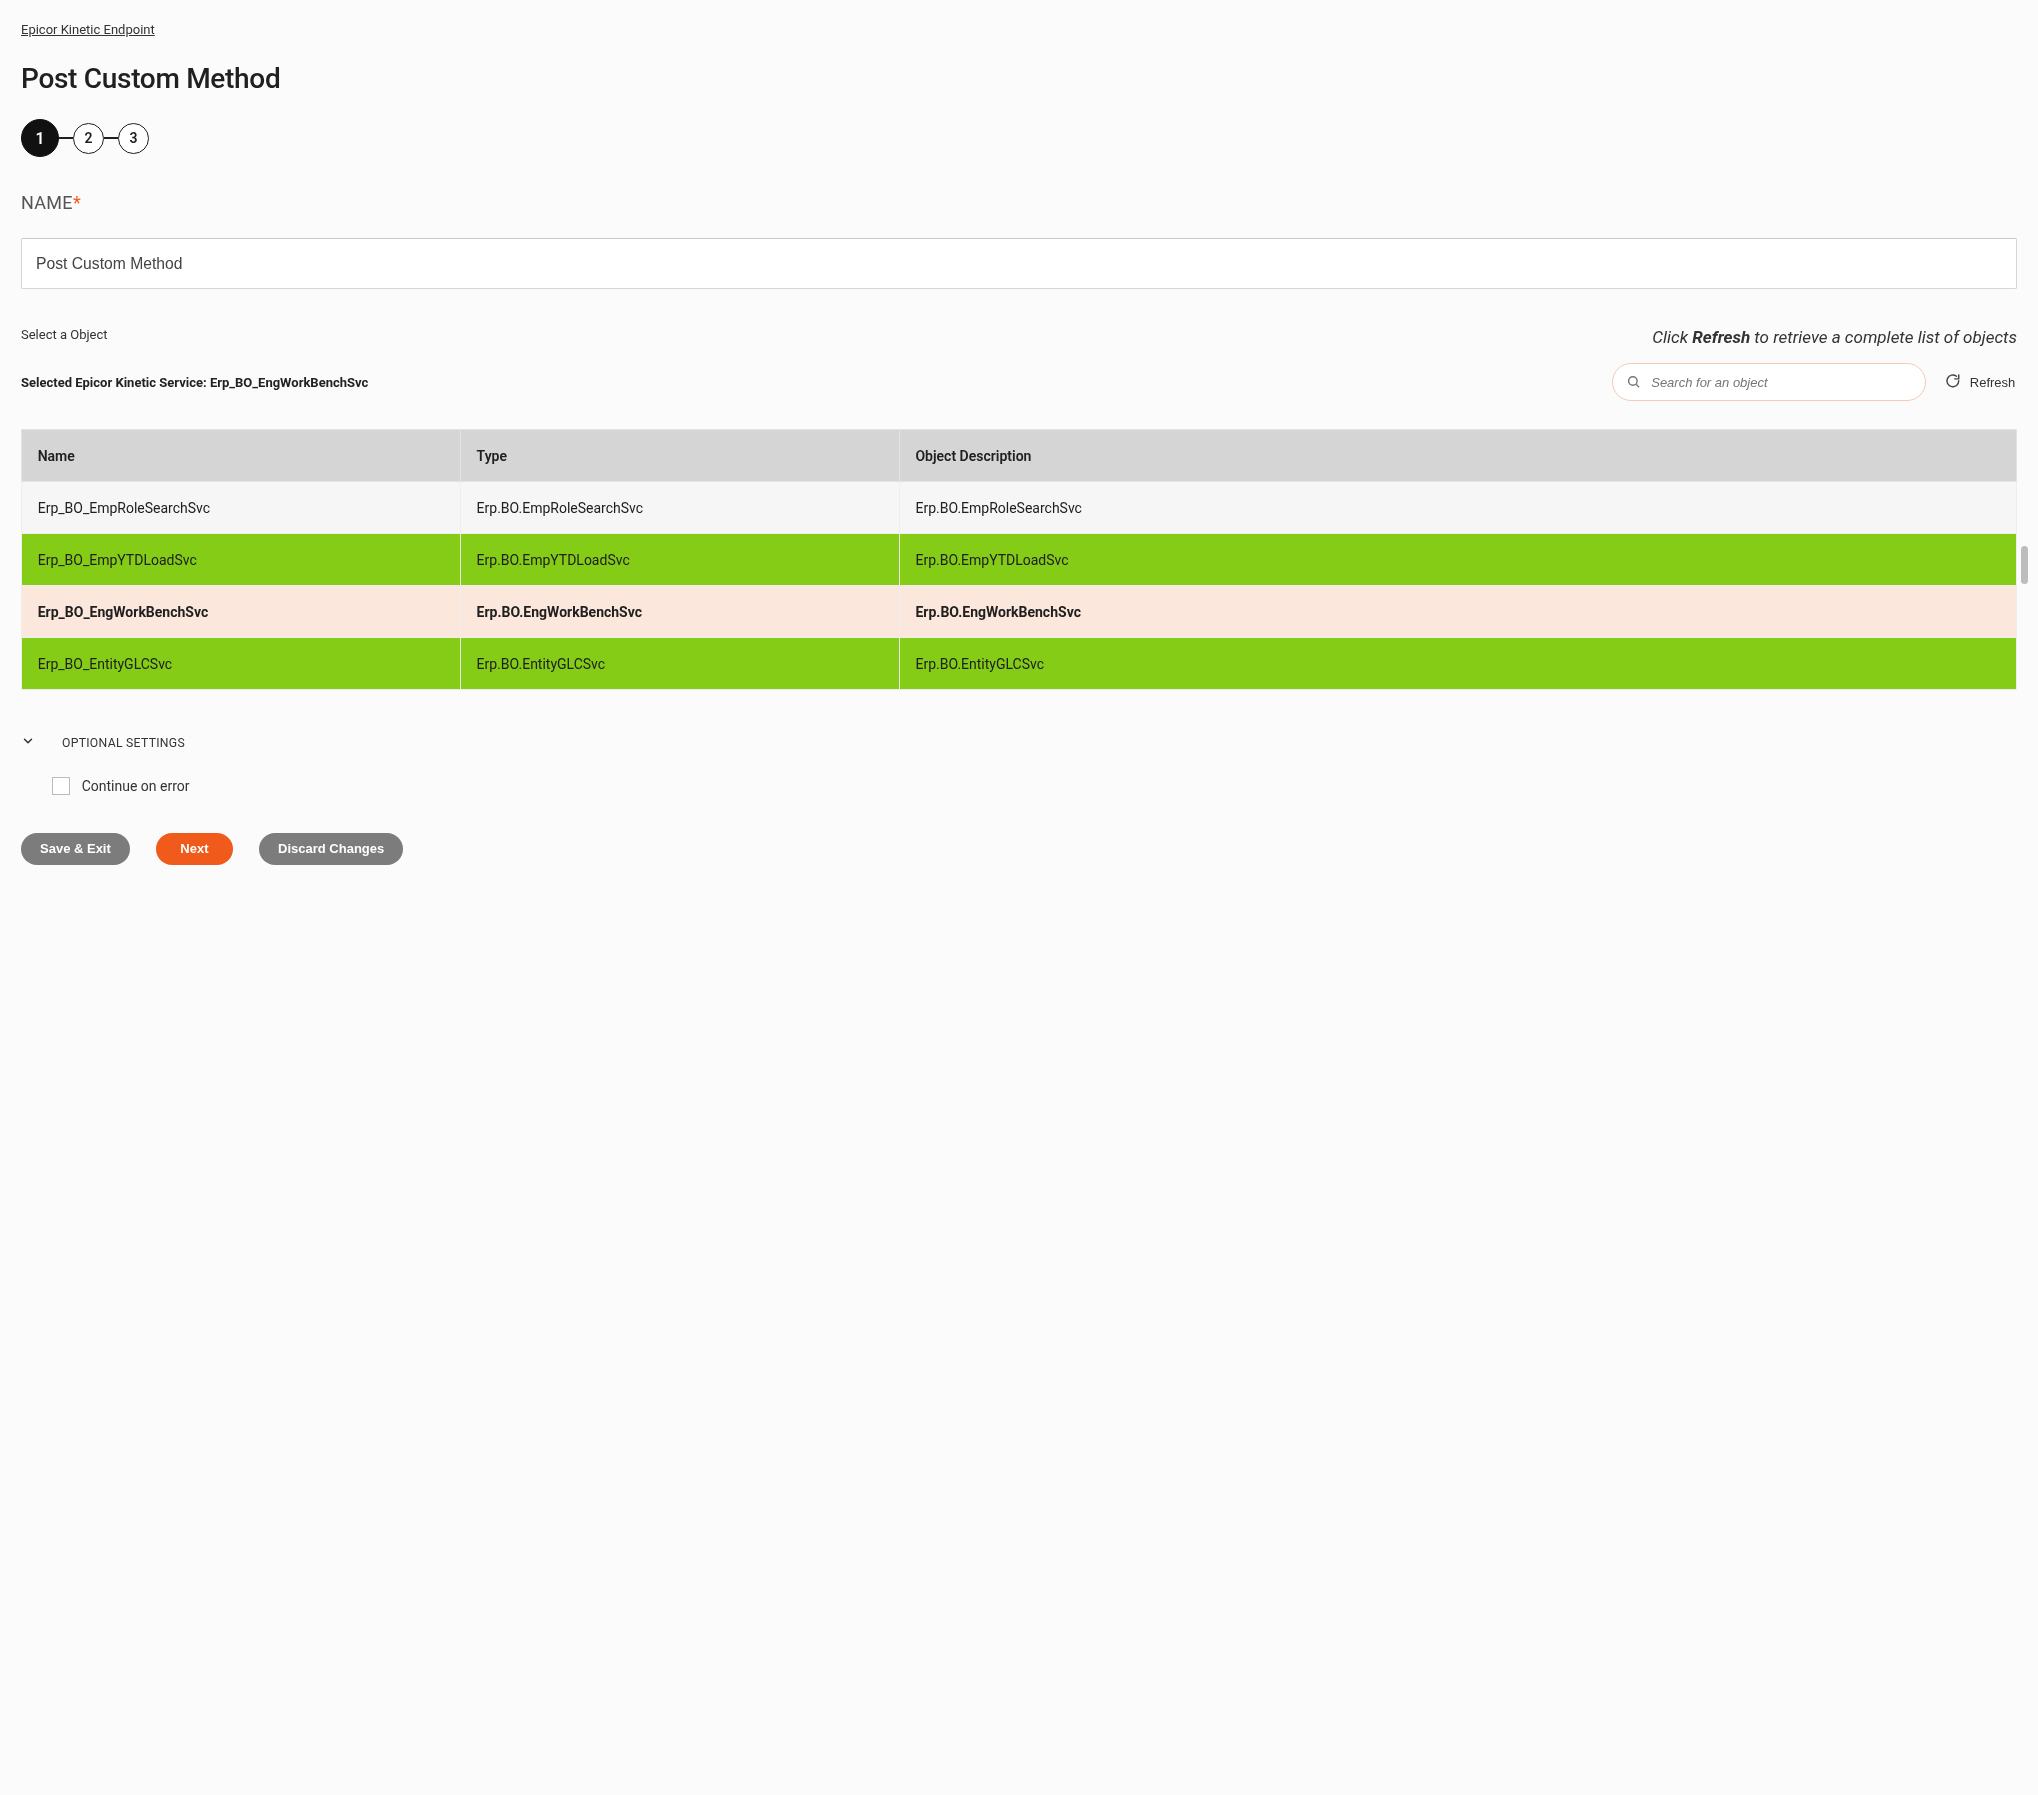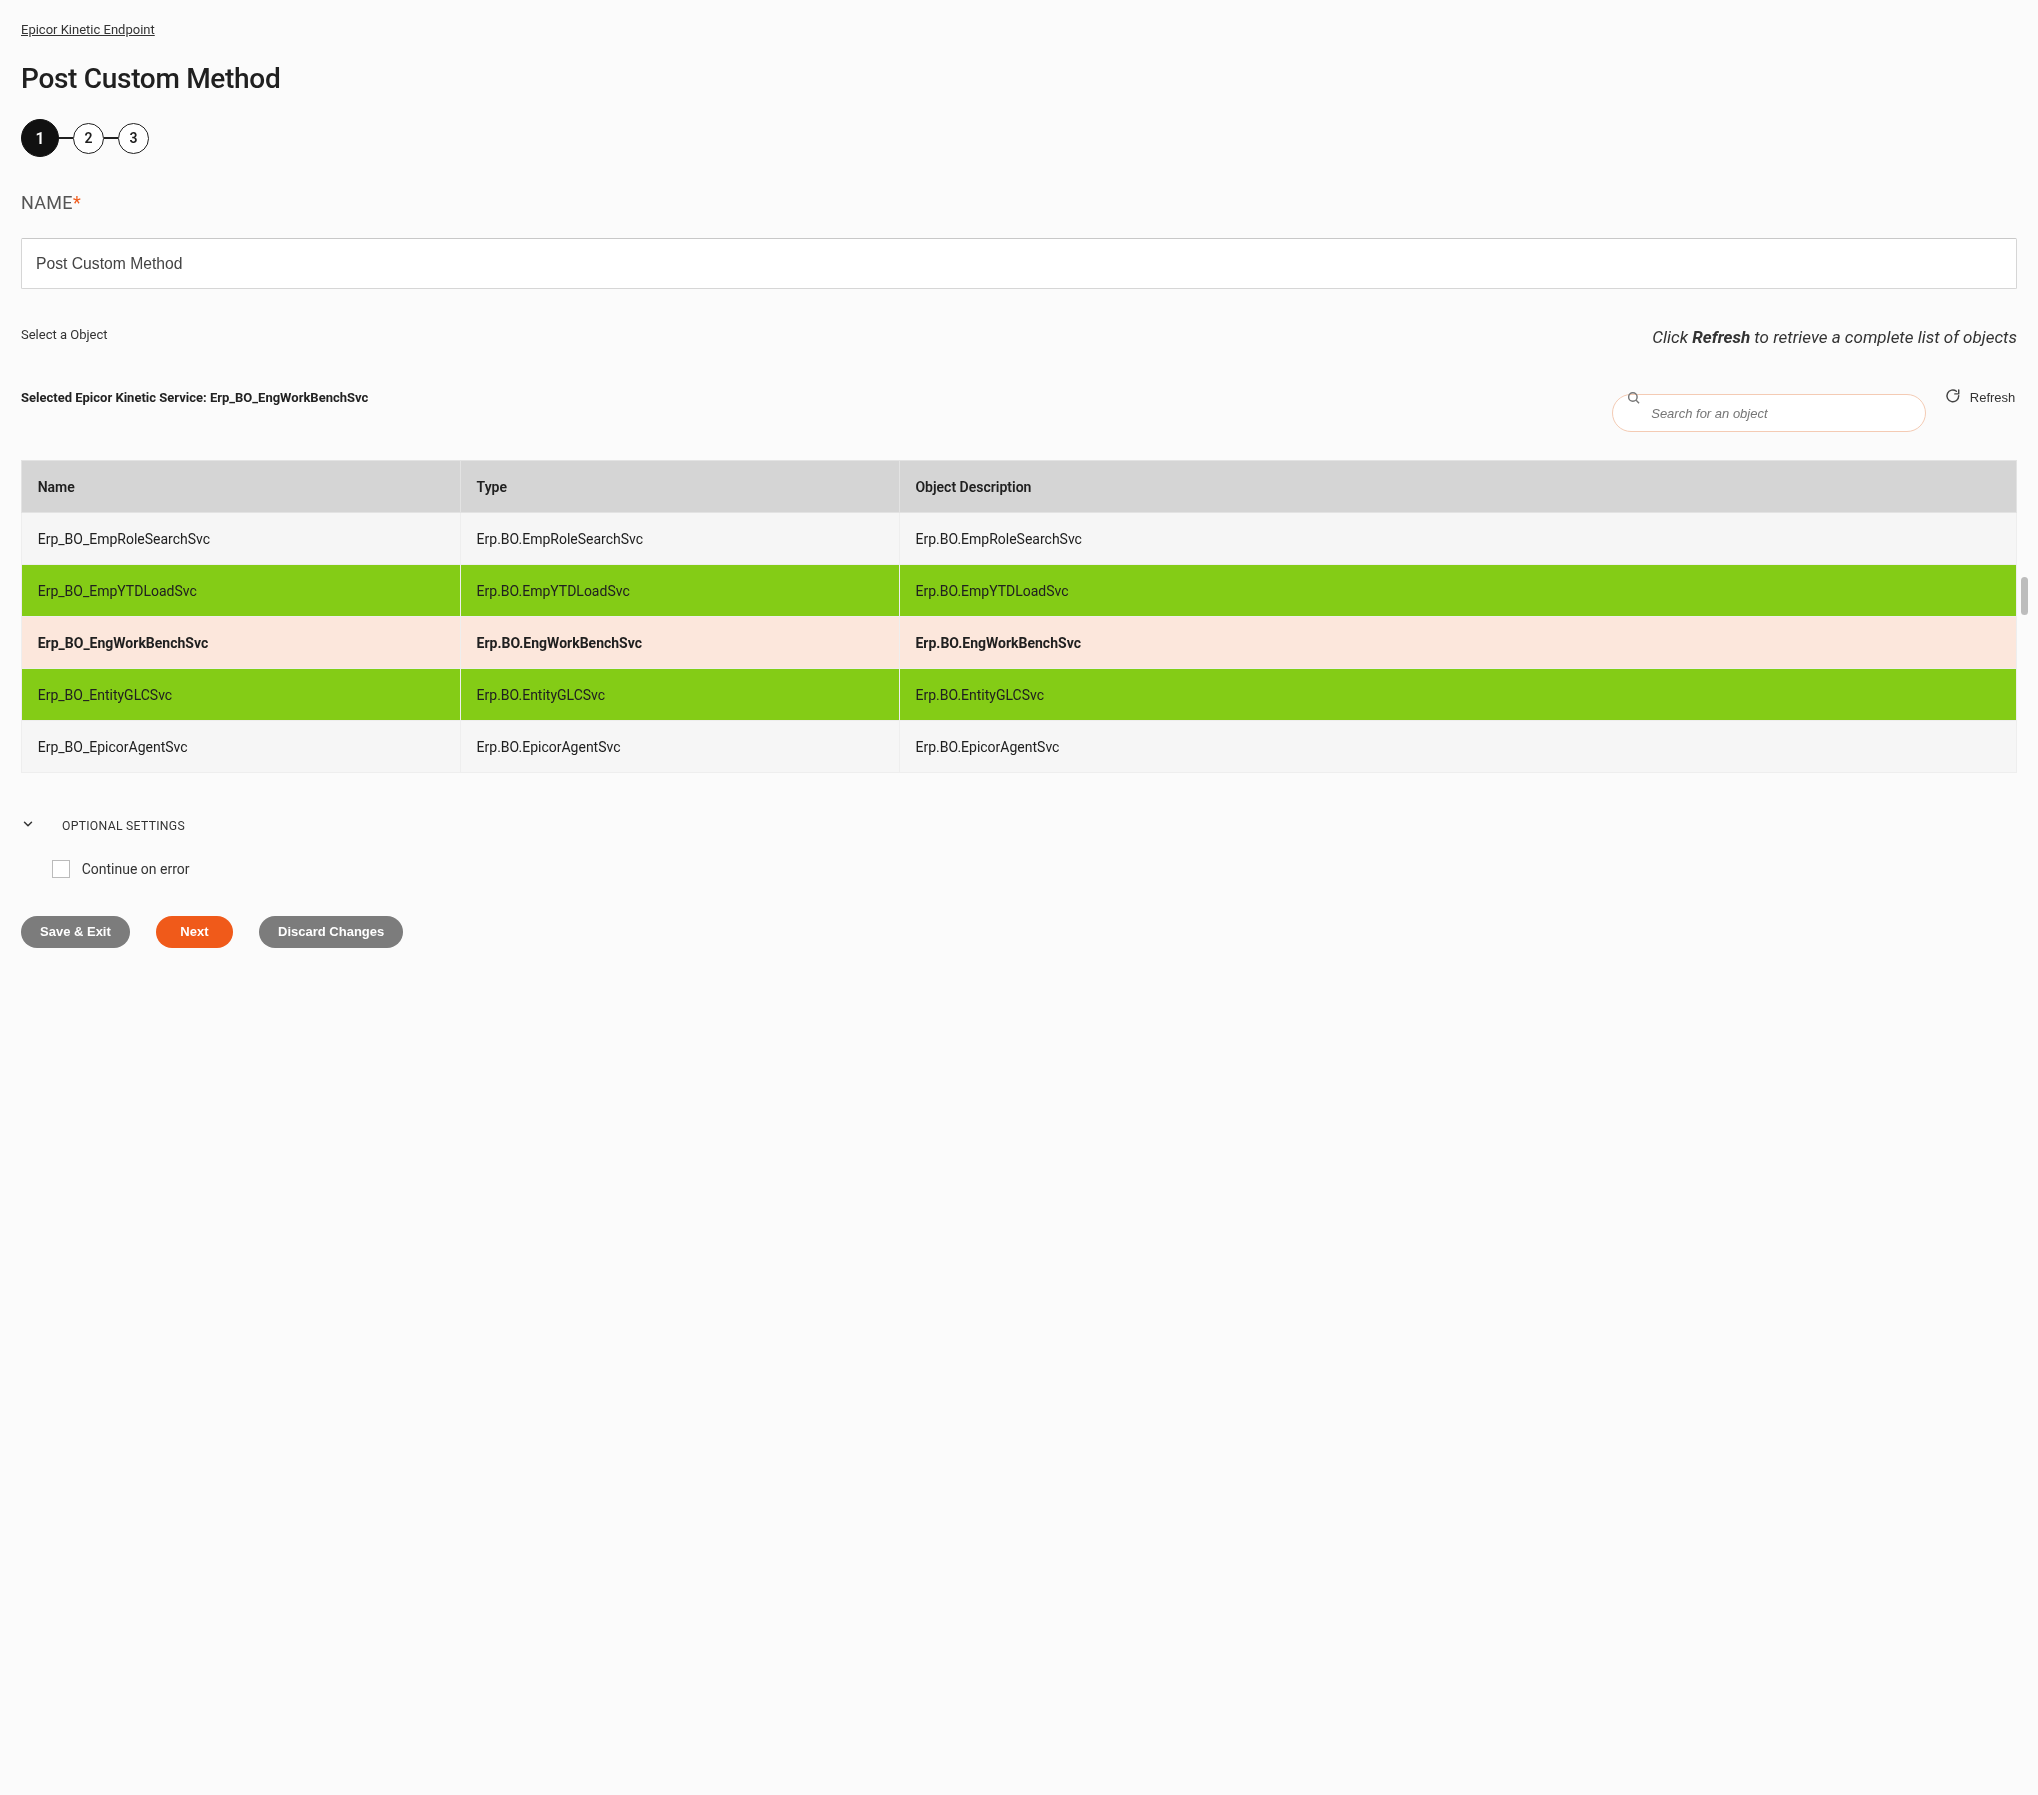--- a/index.html
+++ b/index.html
@@ -114,21 +114,20 @@
   .search-input {
     width: 314px;
     padding: 10.5px 14px 10.5px 38px;
     border: 0.9px solid #f4cbb4;
     border-radius: 873px;
     font-size: 13px;
     font-style: italic;
     color: #666;
     outline: none;
     background: #fff;
-    margin-top: 31px;
   }
   .search-icon-wrap {
     position: absolute;
     left: 14px;
     top: 50%;
     transform: translateY(-50%);
     width: 15.7px;
     height: 15.7px;
     color: #777;
   }
@@ -309,25 +308,20 @@
         <tr class="row-selected">
           <td>Erp_BO_EngWorkBenchSvc</td>
           <td>Erp.BO.EngWorkBenchSvc</td>
           <td>Erp.BO.EngWorkBenchSvc</td>
         </tr>
         <tr class="row">
           <td>Erp_BO_EntityGLCSvc</td>
           <td>Erp.BO.EntityGLCSvc</td>
           <td>Erp.BO.EntityGLCSvc</td>
         </tr>
-        <tr class="row-alt">
-          <td>Erp_BO_EpicorAgentSvc</td>
-          <td>Erp.BO.EpicorAgentSvc</td>
-          <td>Erp.BO.EpicorAgentSvc</td>
-        </tr>
       </tbody>
   </table>
   <div class="scroll-thumb"></div>
 </div>
 
 <div class="optional-header">
   <span>
     <svg viewBox="0 0 24 24" fill="none" stroke="currentColor" stroke-width="2.5" stroke-linecap="round" stroke-linejoin="round">
         <polyline points="6 9 12 15 18 9"></polyline>
       </svg>

